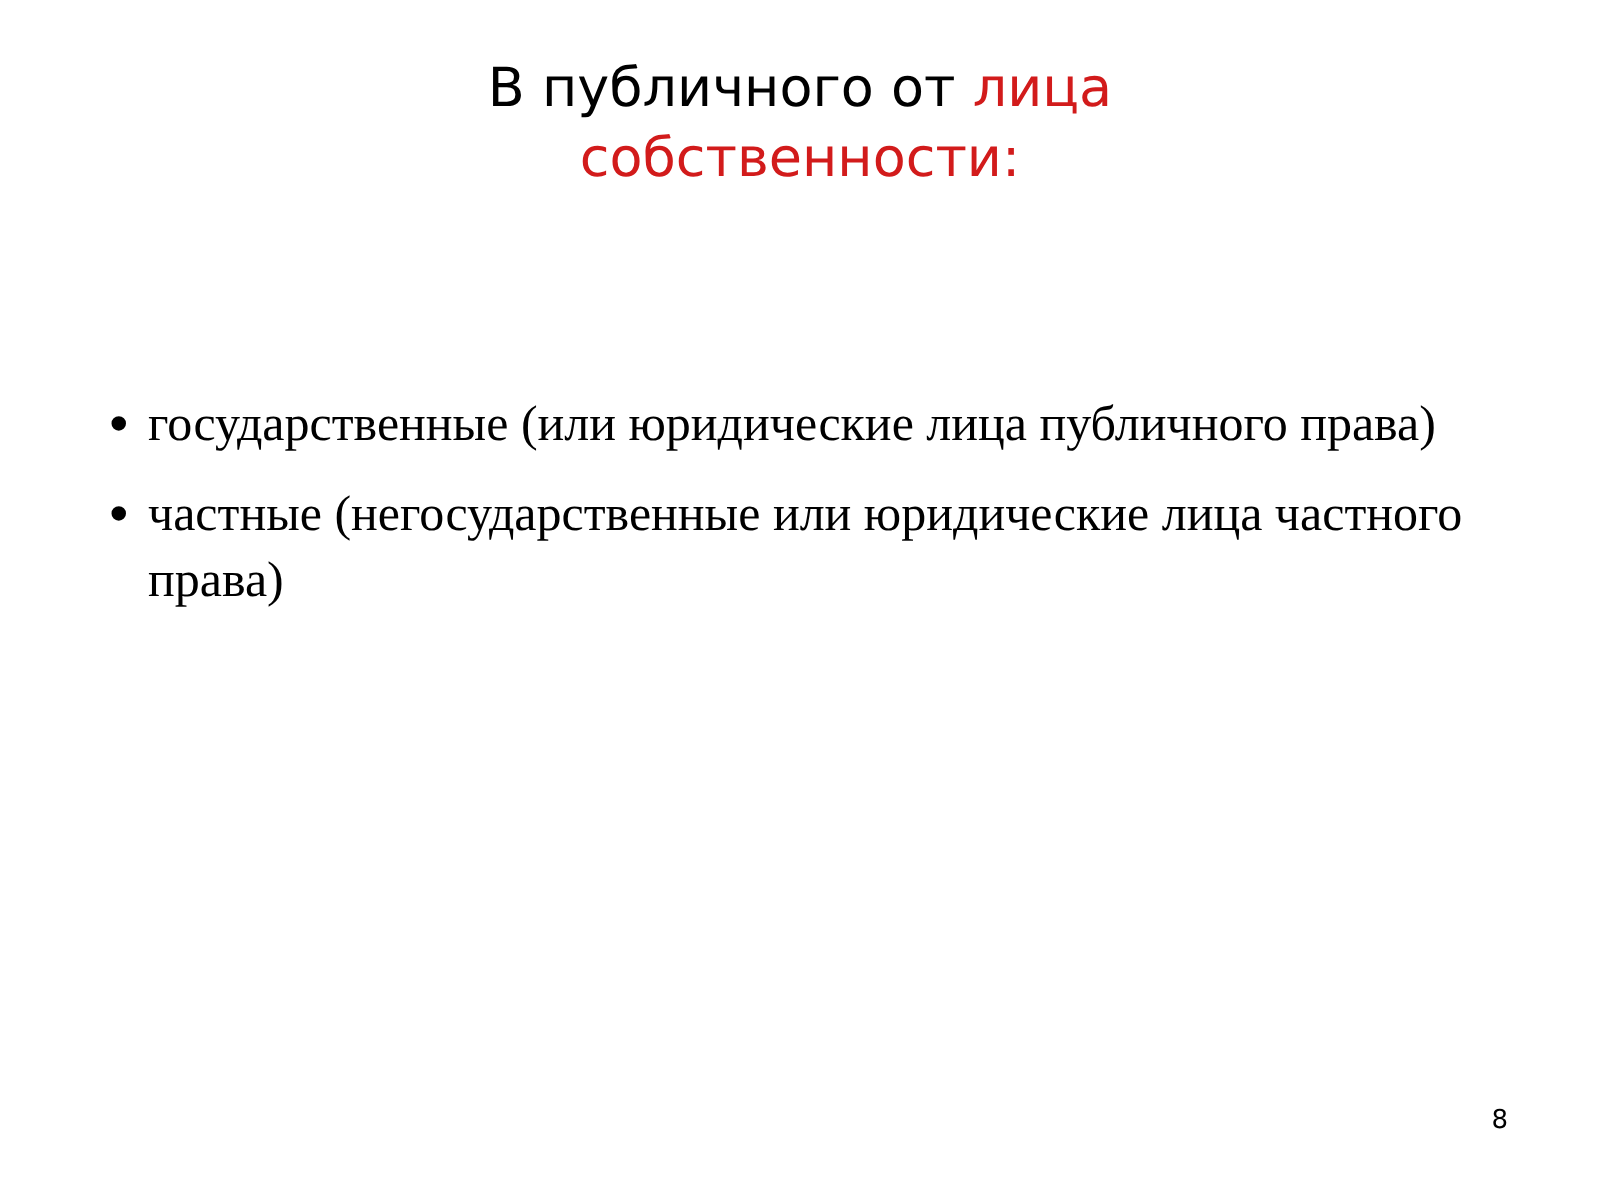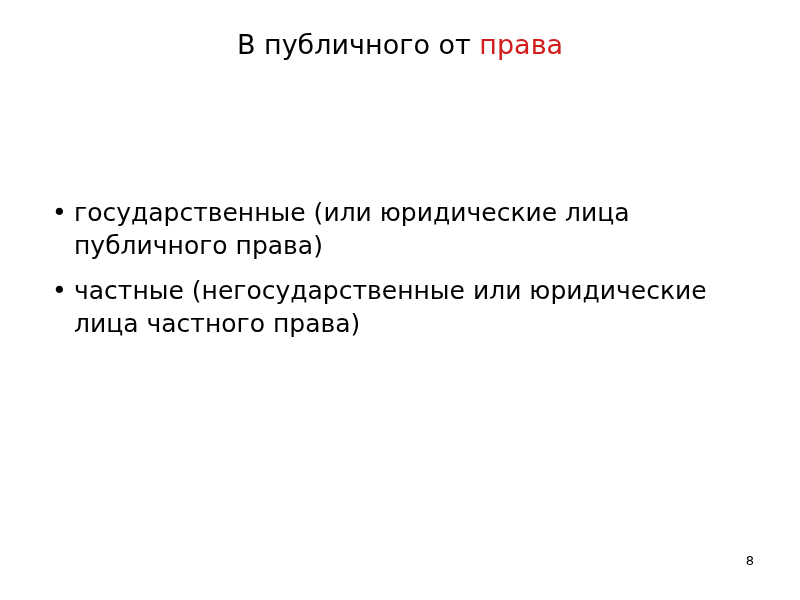--- a/index.html
+++ b/index.html
@@ -48,36 +48,38 @@
   }
   .bullet-marker {
     flex: 0 0 auto;
     width: 22px;
     font-size: 25px;
     line-height: 1.32;
     text-align: left;
   }
   .bullet-text {
     flex: 1 1 auto;
+    font-family: Liberation Serif, serif;
   }
   .page-number {
     position: absolute;
     right: 46px;
     bottom: 32px;
     font-size: 13px;
     color: #000000;
   }
 </style>
 </head>
 <body>
 
 <div class="slide">
 
   <div class="title-block">
-    <span>В публичного от </span><span class="title-accent">права</span><br>
+    <span>В публичного от </span><span class="title-accent">лица</span><br>
+    <span class="title-accent">собственности:</span>
   </div>
 
   <div class="body-block">
 
     <div class="bullet-item">
       <span class="bullet-marker">•</span>
       <span class="bullet-text">государственные (или юридические лица публичного права)</span>
     </div>
 
     <div class="bullet-item">

